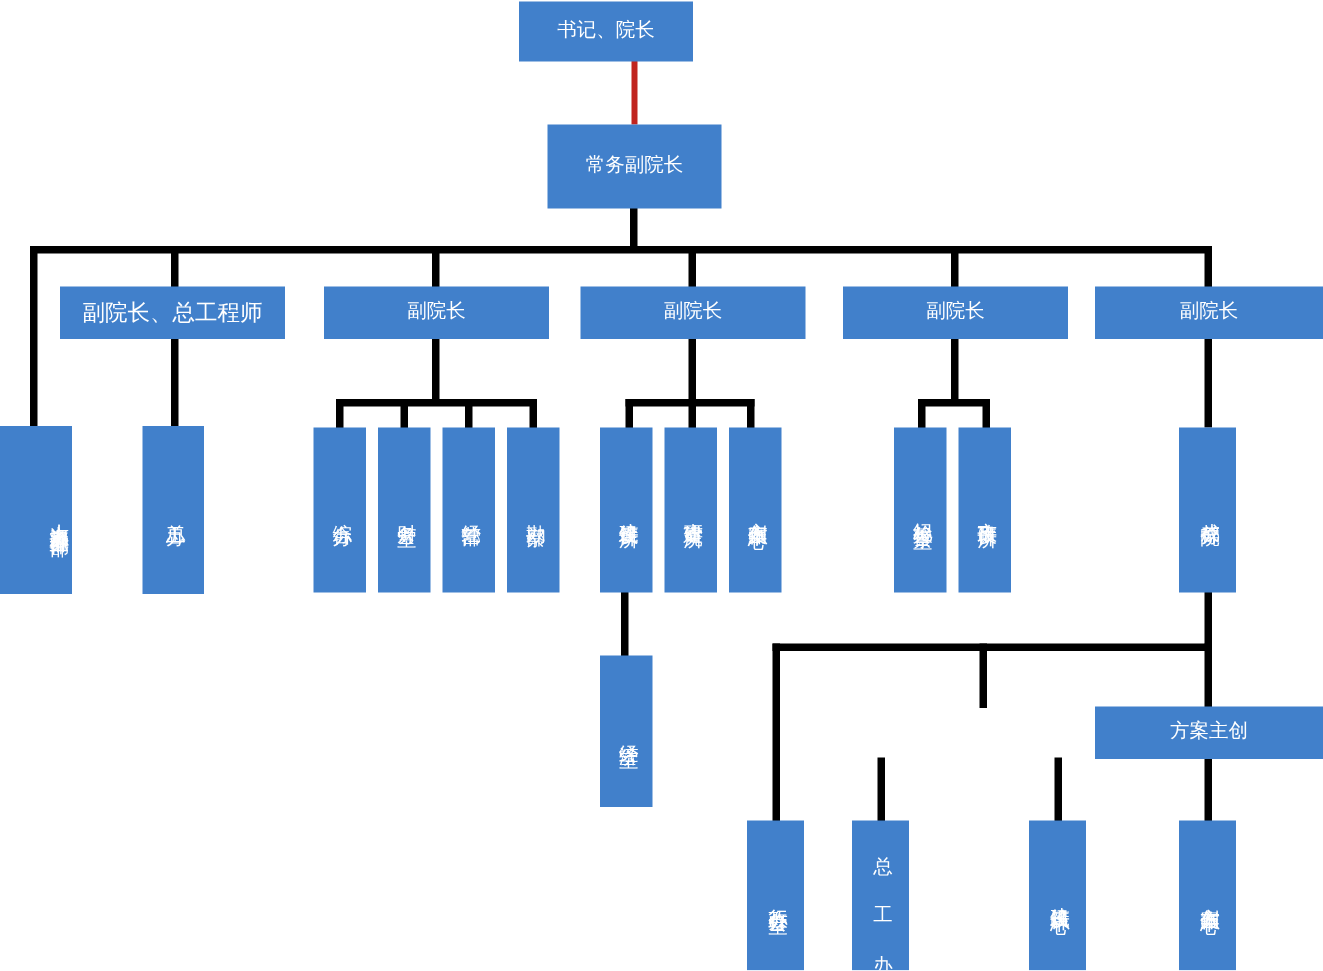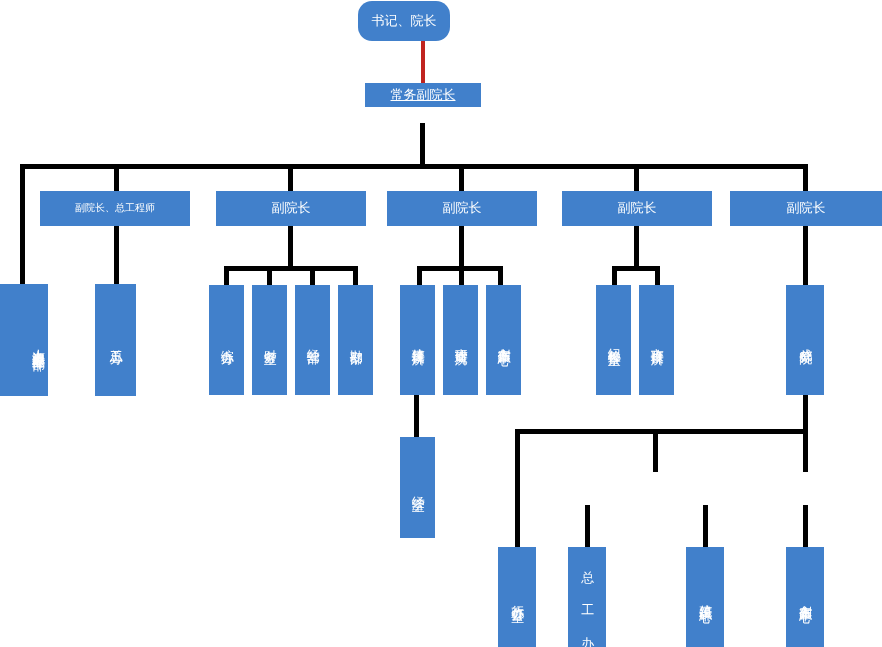--- a/index.html
+++ b/index.html
@@ -27,21 +27,21 @@
     justify-content: center;
     text-align: center;
     line-height: 1.25;
     z-index: 3;
   }
   
   .node.h {
     font-size: 13px;
     padding: 2px 4px;
   }
-  .node.h.small { font-size: 10px; }
+  .node.h.small { font-size: 15px; }
   
   .node.v {
     writing-mode: vertical-rl;
     text-orientation: upright;
     font-size: 13px;
     letter-spacing: 1px;
     padding: 6px 2px;
   }
   .node.v.two-col {
     writing-mode: vertical-rl;
@@ -109,23 +109,23 @@
   <div class="line" style="left:515px; top:429px; width:293px; height:5px;"></div>
   <div class="line" style="left:515px; top:429px; width:5px; height:119px;"></div>
   <div class="line" style="left:653px; top:429px; width:5px; height:43px;"></div>
   <div class="line" style="left:803px; top:429px; width:5px; height:43px;"></div>
 
   <div class="line" style="left:585px; top:505px; width:5px; height:43px;"></div>
   <div class="line" style="left:703px; top:505px; width:5px; height:43px;"></div>
 
   <div class="line" style="left:803px; top:505px; width:5px; height:43px;"></div>
 
-  <div class="node h" style="left:358px; top:1px; width:92px; height:40px;border-radius:14px;">书记、院长</div>
+  <div class="node h" style="left:346px; top:1px; width:116px; height:40px;">书记、院长</div>
 
-  <div class="node h" style="left:365px; top:83px; width:116px; height:24px;text-decoration:underline;">常务副院长</div>
+  <div class="node h" style="left:365px; top:83px; width:116px; height:56px;">常务副院长</div>
 
   <div class="node h small" style="left:40px; top:191px; width:150px; height:35px;">副院长、总工程师</div>
 
   <div class="node h" style="left:216px; top:191px; width:150px; height:35px;">副院长</div>
 
   <div class="node h" style="left:387px; top:191px; width:150px; height:35px;">副院长</div>
 
   <div class="node h" style="left:562px; top:191px; width:150px; height:35px;">副院长</div>
 
   <div class="node h" style="left:730px; top:191px; width:152px; height:35px;">副院长</div>
@@ -153,20 +153,21 @@
 
   <div class="node v" style="left:596px; top:285px; width:35px; height:110px;">纪检督察室</div>
 
   <div class="node v" style="left:639px; top:285px; width:35px; height:110px;">市政设计所</div>
 
   <div class="node v" style="left:786px; top:285px; width:38px; height:110px;">成都分院</div>
 
   <div class="node v" style="left:400px; top:437px; width:35px; height:101px;">经济室</div>
 
 
+  <div class="node h" style="left:730px; top:471px; width:152px; height:35px;">方案主创</div>
 
   <div class="node v" style="left:498px; top:547px; width:38px; height:100px;">行政办公室</div>
 
   <div class="node v spaced" style="left:568px; top:547px; width:38px; height:100px;">总 工 办</div>
 
   <div class="node v" style="left:686px; top:547px; width:38px; height:100px;">建筑设计中心</div>
 
   <div class="node v" style="left:786px; top:547px; width:38px; height:100px;">方案创作中心</div>
 
 </div>

